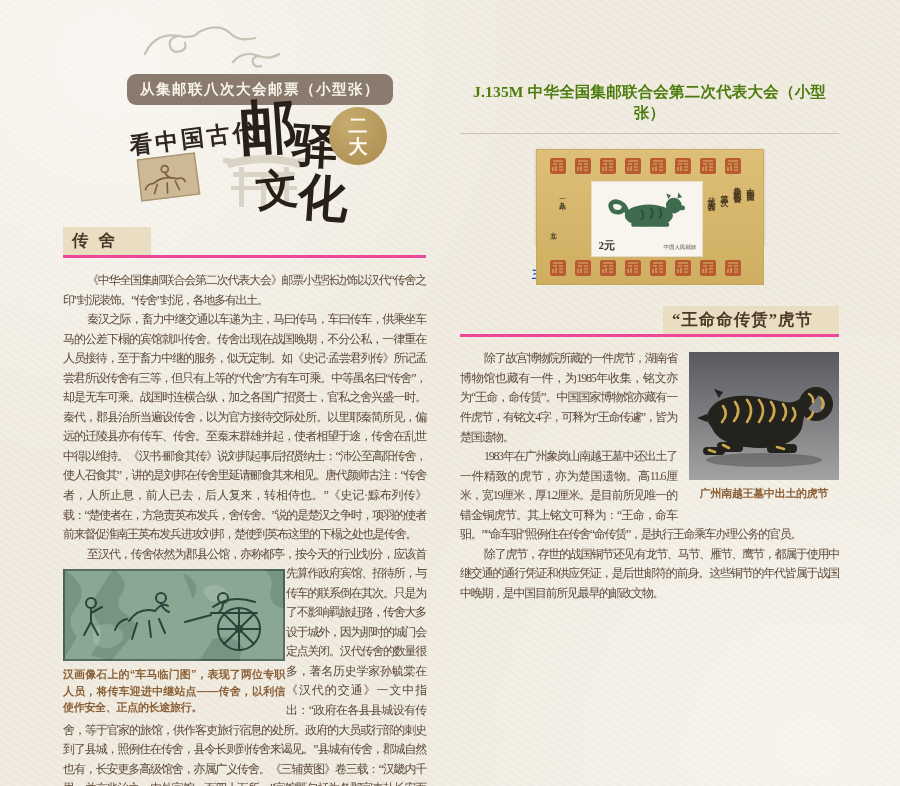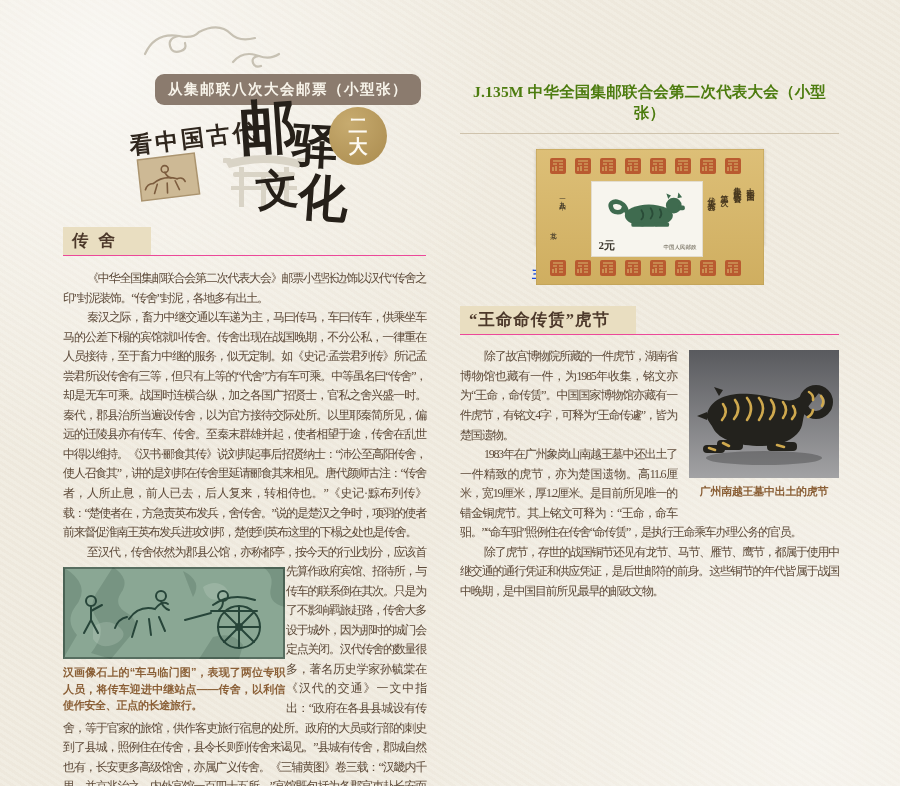--- a/index.html
+++ b/index.html
@@ -7,38 +7,38 @@
         font-family:"Liberation Serif",serif;}
   .page::before{content:"";position:absolute;inset:0;pointer-events:none;
     background:
       radial-gradient(circle at 12% 8%, rgba(255,255,255,.6), rgba(255,255,255,0) 38%),
       radial-gradient(circle at 90% 95%, rgba(255,255,255,.45), rgba(255,255,255,0) 40%),
       repeating-linear-gradient(33deg, rgba(140,118,86,.03) 0 3px, rgba(255,255,255,.03) 3px 6px);}
   .col-left{position:absolute;left:63px;top:20px;width:363px;}
   .col-right{position:absolute;left:460px;top:82px;width:379px;}
 
   .cloud-wrap{height:54px;padding-left:70px;}
-  .banner{display:inline-block;margin-left:92px;background:#8b7b6e;color:#f8f4ea;
+  .banner{display:inline-block;margin-left:64px;background:#8b7b6e;color:#f8f4ea;
           font-weight:bold;font-size:14.5px;letter-spacing:1.5px;padding:6px 13px;border-radius:9px;}
   .title-zone{position:relative;height:112px;margin-top:2px;}
   .brick{position:absolute;left:72px;top:44px;transform:rotate(-2deg);}
   .gate{position:absolute;left:158px;top:40px;opacity:.9;}
   .callig-small{position:absolute;left:66px;top:16px;font-size:23px;font-weight:bold;color:#2f261d;
                 transform:rotate(-7deg);letter-spacing:3px;}
   .bigc{position:absolute;font-weight:bold;color:#262019;line-height:1;}
   .c0{left:176px;top:-8px;font-size:58px;transform:rotate(-4deg);}
   .c1{left:229px;top:16px;font-size:47px;transform:rotate(3deg);}
   .c2{left:193px;top:62px;font-size:42px;transform:rotate(-6deg);}
   .c3{left:235px;top:66px;font-size:50px;transform:rotate(4deg);}
   .badge{position:absolute;left:266px;top:0;width:58px;height:58px;border-radius:50%;
          background:radial-gradient(circle at 35% 28%, #c7ab6f, #aa8b4e);color:#fdfaf2;
          display:flex;flex-direction:column;align-items:center;justify-content:center;
          font-size:19px;font-weight:bold;line-height:1.12;}
 
-  .sec-head{border-bottom:1px solid #ec4899;margin-top:8px;}
+  .sec-head{border-bottom:3px solid #ec4899;margin-top:8px;}
   .hl{display:inline-block;background:#e9dec1;color:#4c382a;font-weight:bold;font-size:16.5px;
       padding:3px 26px 3px 9px;}
   .hl-wide{letter-spacing:10px;}
   .hl-tight{letter-spacing:1px;}
 
   .body-text{margin-top:13px;font-size:12px;line-height:1.63;color:#5c4938;
              text-align:justify;letter-spacing:-1.3px;}
   .body-text p{margin:0;text-indent:2em;}
   .clear{clear:both;}
 
@@ -63,21 +63,21 @@
   .post{position:absolute;right:5px;bottom:5px;font-size:5.5px;color:#57503f;}
   .vtx{position:absolute;writing-mode:vertical-rl;text-orientation:upright;color:#3d3426;}
   .v-year{left:22px;top:46px;font-size:6.5px;letter-spacing:1px;}
   .v-city{left:13px;top:78px;font-size:6.5px;letter-spacing:1px;}
   .tcol{font-size:8px;font-weight:bold;letter-spacing:2px;top:32px;color:#49391f;}
   .t0{right:9px;}  .t1{right:22px;}  .t2{right:35px;top:40px;}  .t3{right:48px;top:42px;}
 
   .specs{margin:16px 0 0 72px;font-family:"Liberation Sans",sans-serif;font-weight:bold;
          font-size:13px;color:#1d4ed8;line-height:1.95;}
   .specs .sl{letter-spacing:2px;}
-  .col-right .sec-head{margin-top:20px;}
+  .col-right .sec-head{margin-top:20px;text-align:right;}
   .col-right .body-text{margin-top:12px;}
 </style>
 </head>
 <body>
 
 <div class="page">
 
   <section class="col-left">
 
     <div class="cloud-wrap">

